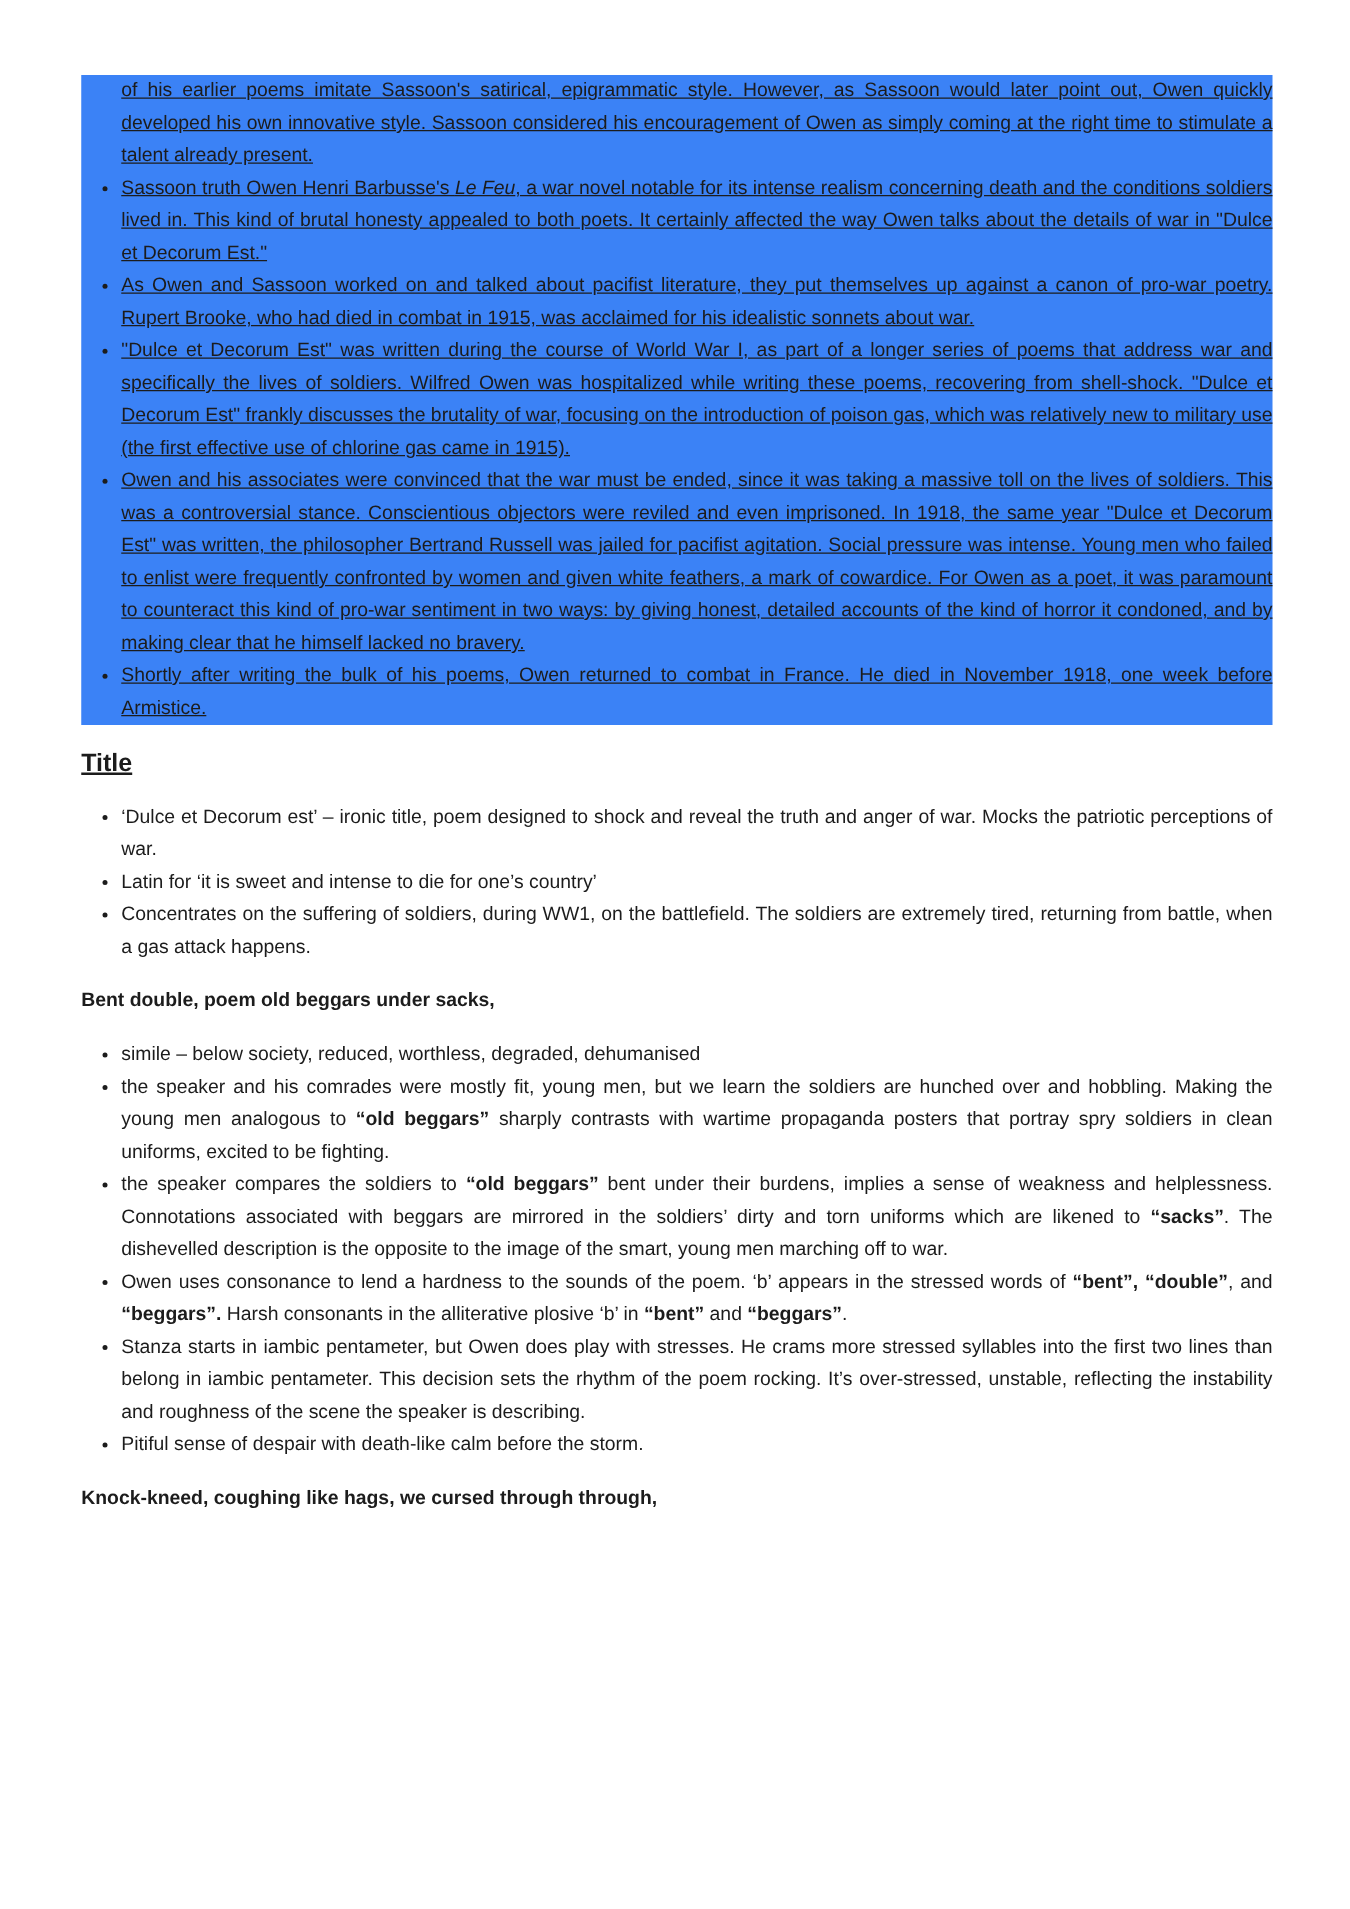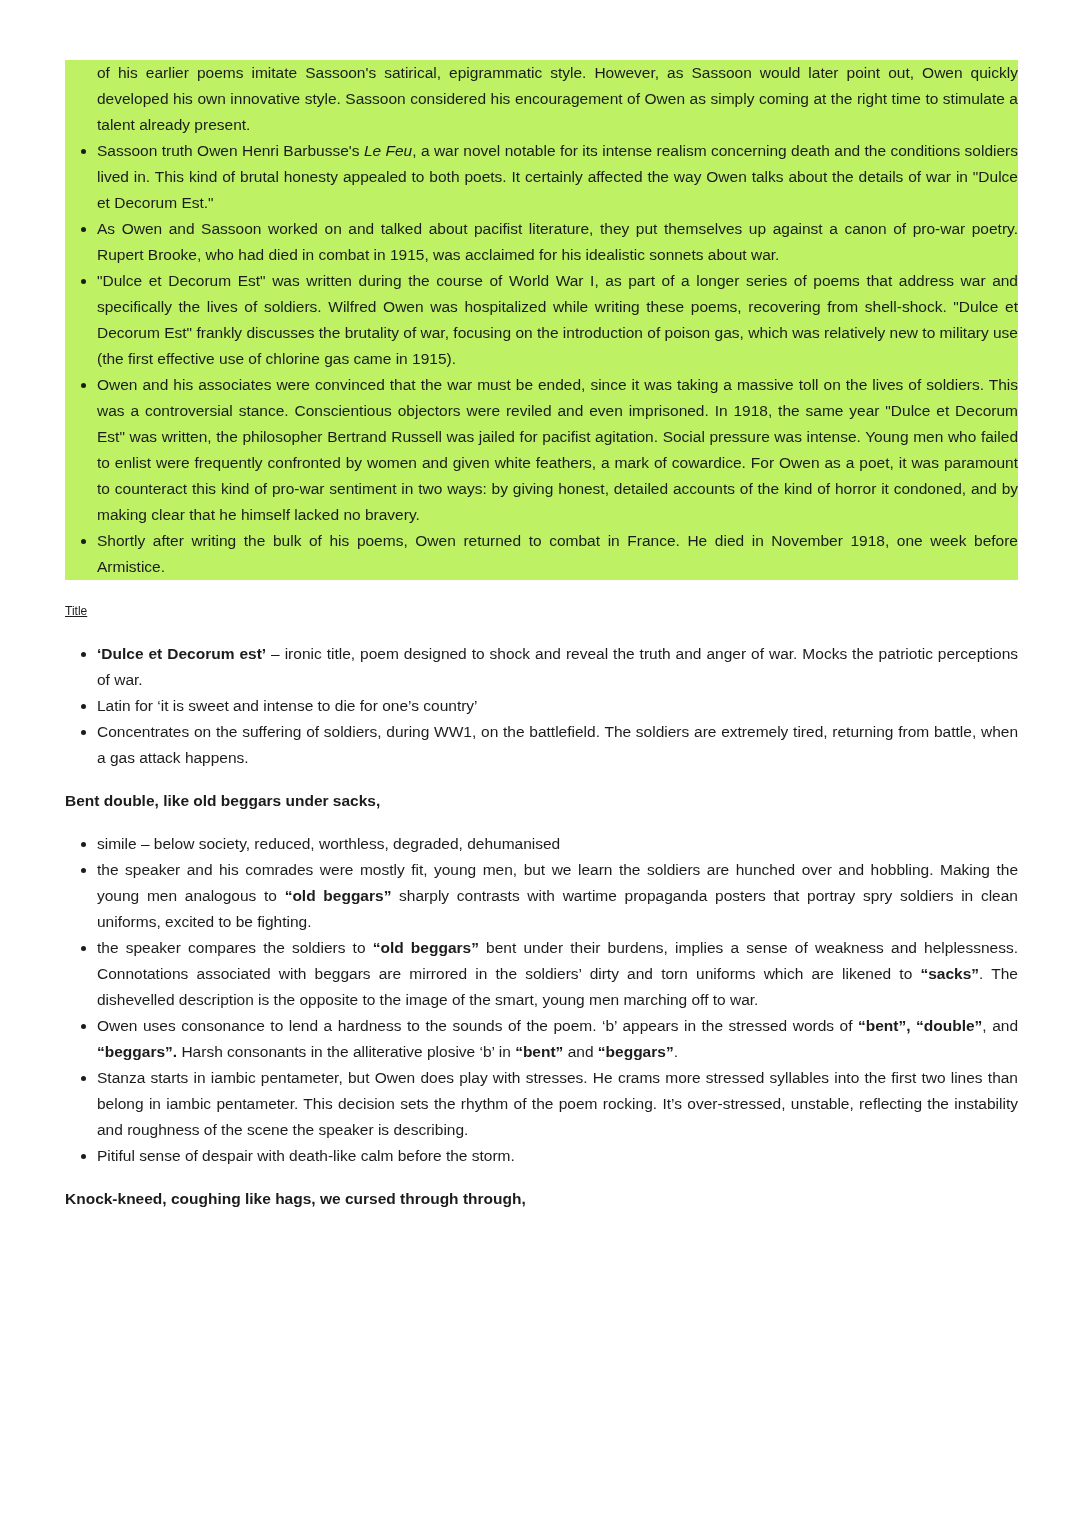--- a/index.html
+++ b/index.html
@@ -21,57 +21,57 @@
   ul.bullets {
     margin: 0;
     padding: 0 0 0 32px;
     list-style: disc outside;
   }
   ul.bullets li {
     text-align: justify;
   }
   .highlight-block { }
   .heading {
-    font-size: 12px;
-    font-weight: normal;
+    font-size: 20px;
+    font-weight: bold;
     text-decoration: underline;
     margin: 18px 0 17px 0;
   }
   .quote-line {
     font-weight: bold;
     margin: 17px 0 17px 0;
     text-align: left;
   }
 </style>
 </head>
 <body>
 
 <div class="page">
 
-  <section class="highlight-block" style="background-color: #bef264;">
+  <section class="highlight-block" style="background-color: #3b82f6; text-decoration: underline;">
     <p class="cont">of his earlier poems imitate Sassoon's satirical, epigrammatic style. However, as Sassoon would later point out, Owen quickly developed his own innovative style. Sassoon considered his encouragement of Owen as simply coming at the right time to stimulate a talent already present.</p>
     <ul class="bullets">
       <li><span>Sassoon truth Owen Henri Barbusse's </span><span style="font-style: italic;">Le Feu</span><span>, a war novel notable for its intense realism concerning death and the conditions soldiers lived in. This kind of brutal honesty appealed to both poets. It certainly affected the way Owen talks about the details of war in "Dulce et Decorum Est."</span></li>
       <li>As Owen and Sassoon worked on and talked about pacifist literature, they put themselves up against a canon of pro-war poetry. Rupert Brooke, who had died in combat in 1915, was acclaimed for his idealistic sonnets about war.</li>
       <li>"Dulce et Decorum Est" was written during the course of World War I, as part of a longer series of poems that address war and specifically the lives of soldiers. Wilfred Owen was hospitalized while writing these poems, recovering from shell-shock. "Dulce et Decorum Est" frankly discusses the brutality of war, focusing on the introduction of poison gas, which was relatively new to military use (the first effective use of chlorine gas came in 1915).</li>
       <li>Owen and his associates were convinced that the war must be ended, since it was taking a massive toll on the lives of soldiers. This was a controversial stance. Conscientious objectors were reviled and even imprisoned. In 1918, the same year "Dulce et Decorum Est" was written, the philosopher Bertrand Russell was jailed for pacifist agitation. Social pressure was intense. Young men who failed to enlist were frequently confronted by women and given white feathers, a mark of cowardice. For Owen as a poet, it was paramount to counteract this kind of pro-war sentiment in two ways: by giving honest, detailed accounts of the kind of horror it condoned, and by making clear that he himself lacked no bravery.</li>
       <li>Shortly after writing the bulk of his poems, Owen returned to combat in France. He died in November 1918, one week before Armistice.</li>
     </ul>
   </section>
 
   <h2 class="heading">Title</h2>
 
   <ul class="bullets">
-    <li><span style="font-weight: bold;">‘Dulce et Decorum est’</span><span> – ironic title, poem designed to shock and reveal the truth and anger of war. Mocks the patriotic perceptions of war.</span></li>
+    <li><span style="font-weight: normal;">‘Dulce et Decorum est’</span><span> – ironic title, poem designed to shock and reveal the truth and anger of war. Mocks the patriotic perceptions of war.</span></li>
     <li>Latin for ‘it is sweet and intense to die for one’s country’</li>
     <li>Concentrates on the suffering of soldiers, during WW1, on the battlefield. The soldiers are extremely tired, returning from battle, when a gas attack happens.</li>
   </ul>
 
 
-  <p class="quote-line">Bent double, like old beggars under sacks,</p>
+  <p class="quote-line">Bent double, poem old beggars under sacks,</p>
 
   <ul class="bullets">
     <li>simile – below society, reduced, worthless, degraded, dehumanised</li>
     <li><span>the speaker and his comrades were mostly fit, young men, but we learn the soldiers are hunched over and hobbling. Making the young men analogous to </span><span style="font-weight: bold;">“old beggars”</span><span> sharply contrasts with wartime propaganda posters that portray spry soldiers in clean uniforms, excited to be fighting.</span></li>
     <li><span>the speaker compares the soldiers to </span><span style="font-weight: bold;">“old beggars”</span><span> bent under their burdens, implies a sense of weakness and helplessness. Connotations associated with beggars are mirrored in the soldiers’ dirty and torn uniforms which are likened to </span><span style="font-weight: bold;">“sacks”</span><span>. The dishevelled description is the opposite to the image of the smart, young men marching off to war.</span></li>
     <li><span>Owen uses consonance to lend a hardness to the sounds of the poem. ‘b’ appears in the stressed words of </span><span style="font-weight: bold;">“bent”, “double”</span><span>, and </span><span style="font-weight: bold;">“beggars”.</span><span> Harsh consonants in the alliterative plosive ‘b’ in </span><span style="font-weight: bold;">“bent”</span><span> and </span><span style="font-weight: bold;">“beggars”</span><span>.</span></li>
     <li>Stanza starts in iambic pentameter, but Owen does play with stresses. He crams more stressed syllables into the first two lines than belong in iambic pentameter. This decision sets the rhythm of the poem rocking. It’s over-stressed, unstable, reflecting the instability and roughness of the scene the speaker is describing.</li>
     <li>Pitiful sense of despair with death-like calm before the storm.</li>
   </ul>
 

